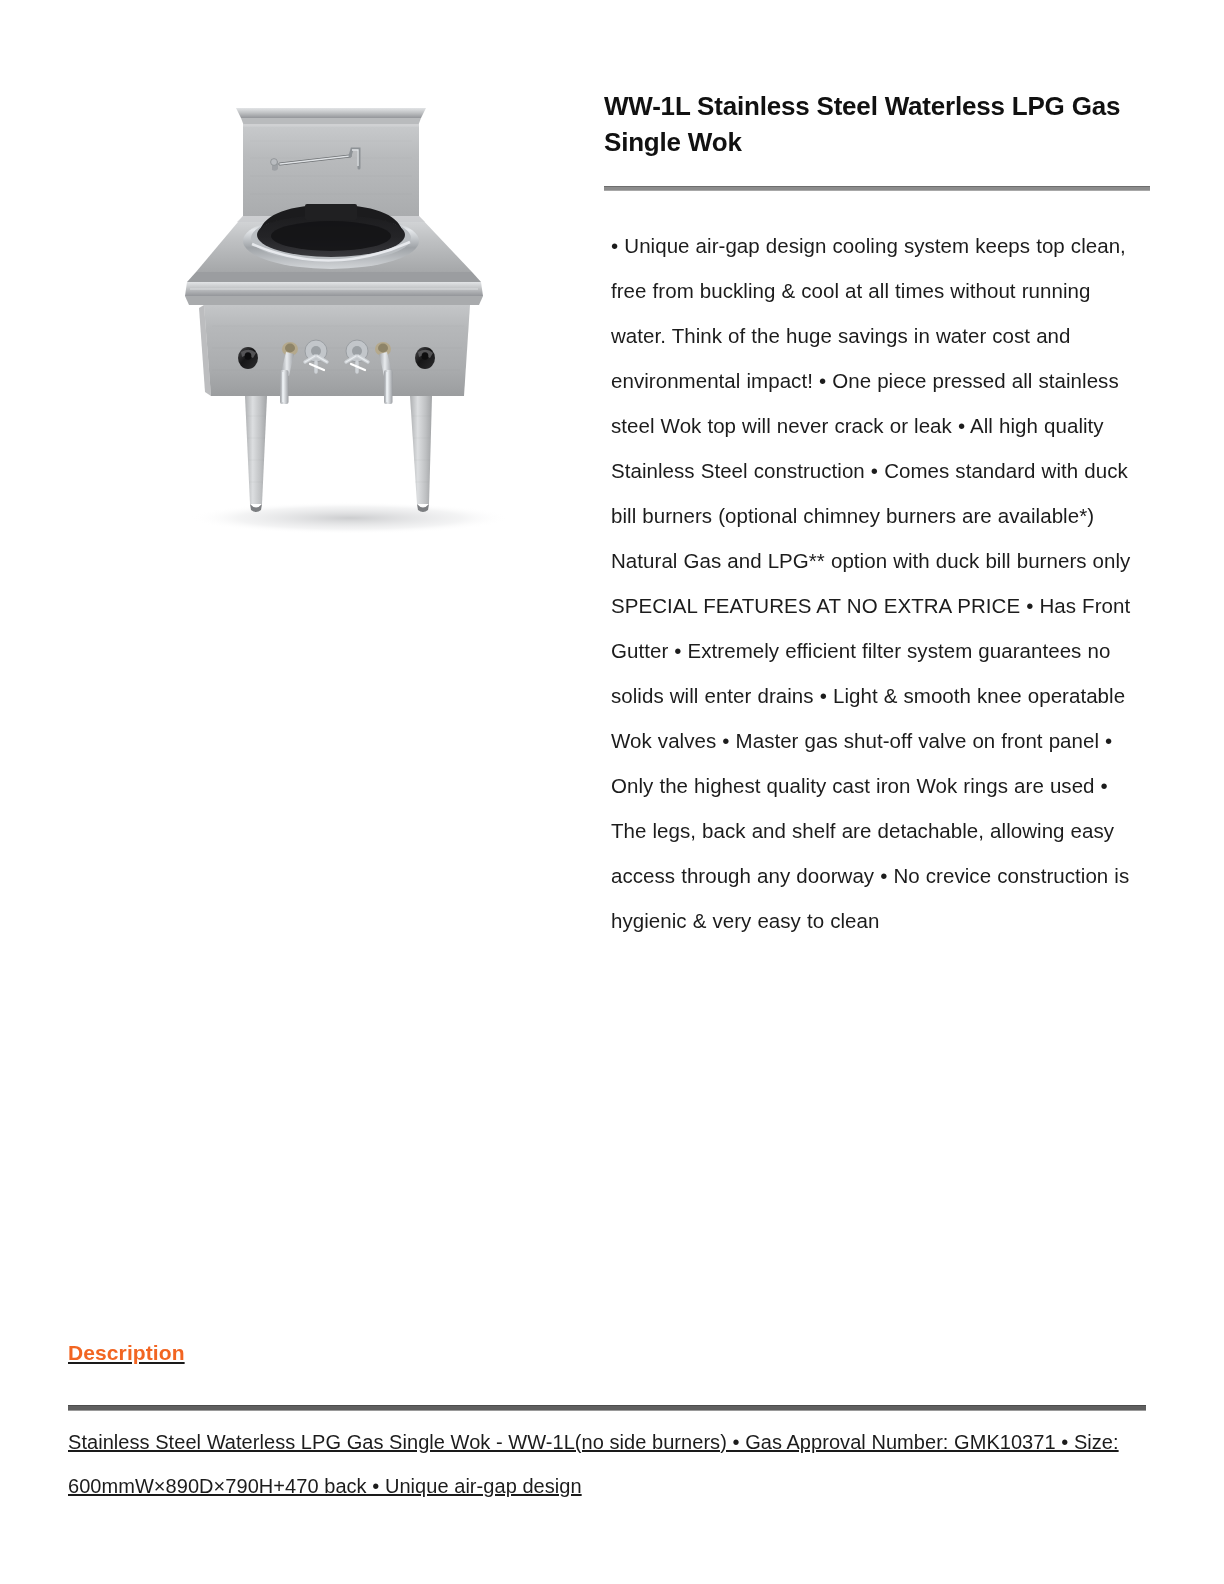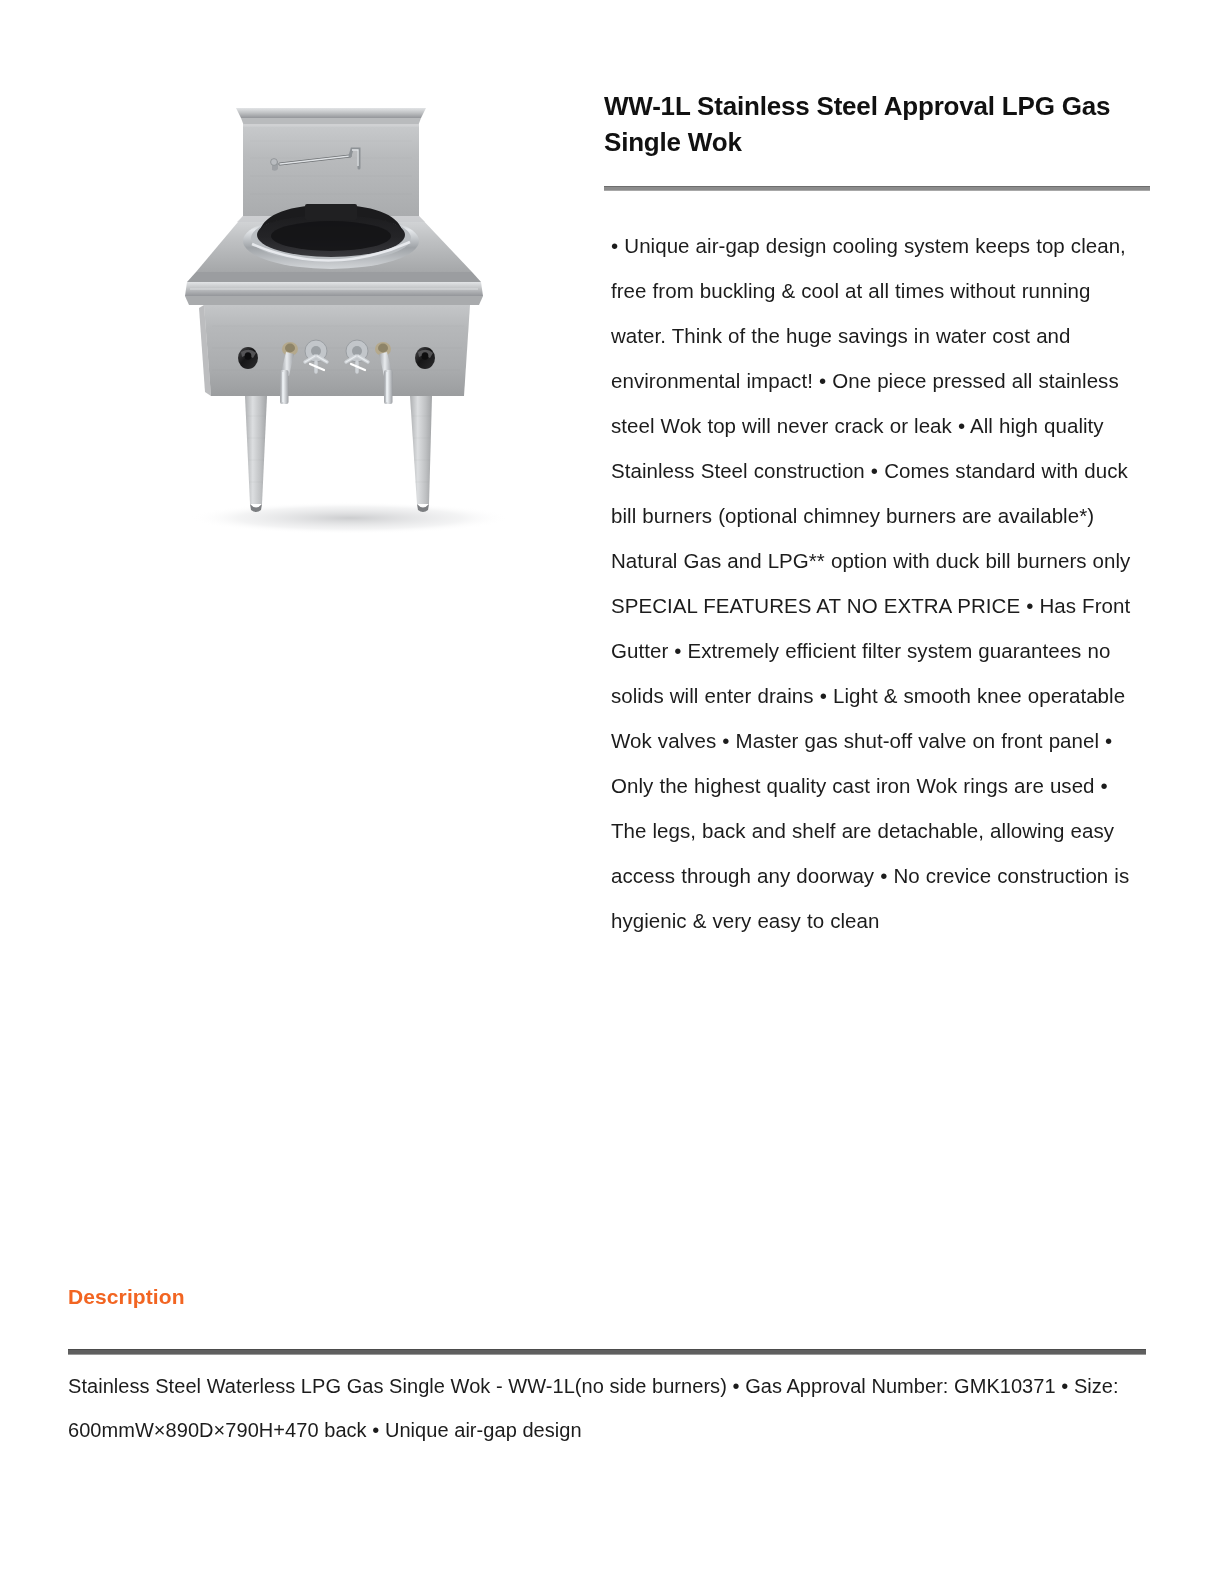--- a/index.html
+++ b/index.html
@@ -61,22 +61,23 @@
     line-height: 45px;
     color: #1c1c1c;
     letter-spacing: 0.05px;
     word-spacing: 0.3px;
   }
 
   
   .description-block {
     position: absolute;
     left: 68px;
-    top: 1283px;
+    top: 1339px;
     width: 1078px;
+    text-decoration: underline;
   }
   .description-heading {
     margin: 0;
     font-size: 21px;
     line-height: 28px;
     font-weight: bold;
     color: #f26522;
     letter-spacing: 0.1px;
   }
   .description-rule {
@@ -286,21 +287,21 @@
         <line x1="313" y1="352" x2="330" y2="352"></line>
         <line x1="314" y1="374" x2="330" y2="374"></line>
         <line x1="315" y1="396" x2="329" y2="396"></line>
       </g>
       <path d="M317 418 q6 7 12 0 l-1 6 q-5 4 -10 0 z" fill="#7c7e81"></path>
     </g>
   </svg>
 </figure>
 
 <section class="detail-col">
-  <h1 class="product-title">WW-1L Stainless Steel Approval LPG Gas Single Wok</h1>
+  <h1 class="product-title">WW-1L Stainless Steel Waterless LPG Gas Single Wok</h1>
 
   <div class="title-rule"></div>
 
   <p class="feature-text">• Unique air-gap design cooling system keeps top clean, free from buckling &amp; cool at all times without running water. Think of the huge savings in water cost and environmental impact! • One piece pressed all stainless steel Wok top will never crack or leak • All high quality Stainless Steel construction • Comes standard with duck bill burners (optional chimney burners are available*) Natural Gas and LPG** option with duck bill burners only SPECIAL FEATURES AT NO EXTRA PRICE • Has Front Gutter • Extremely efficient filter system guarantees no solids will enter drains • Light &amp; smooth knee operatable Wok valves • Master gas shut-off valve on front panel • Only the highest quality cast iron Wok rings are used • The legs, back and shelf are detachable, allowing easy access through any doorway • No crevice construction is hygienic &amp; very easy to clean</p>
 </section>
 
 <section class="description-block">
   <h2 class="description-heading">Description</h2>
 
   <div class="description-rule"></div>

